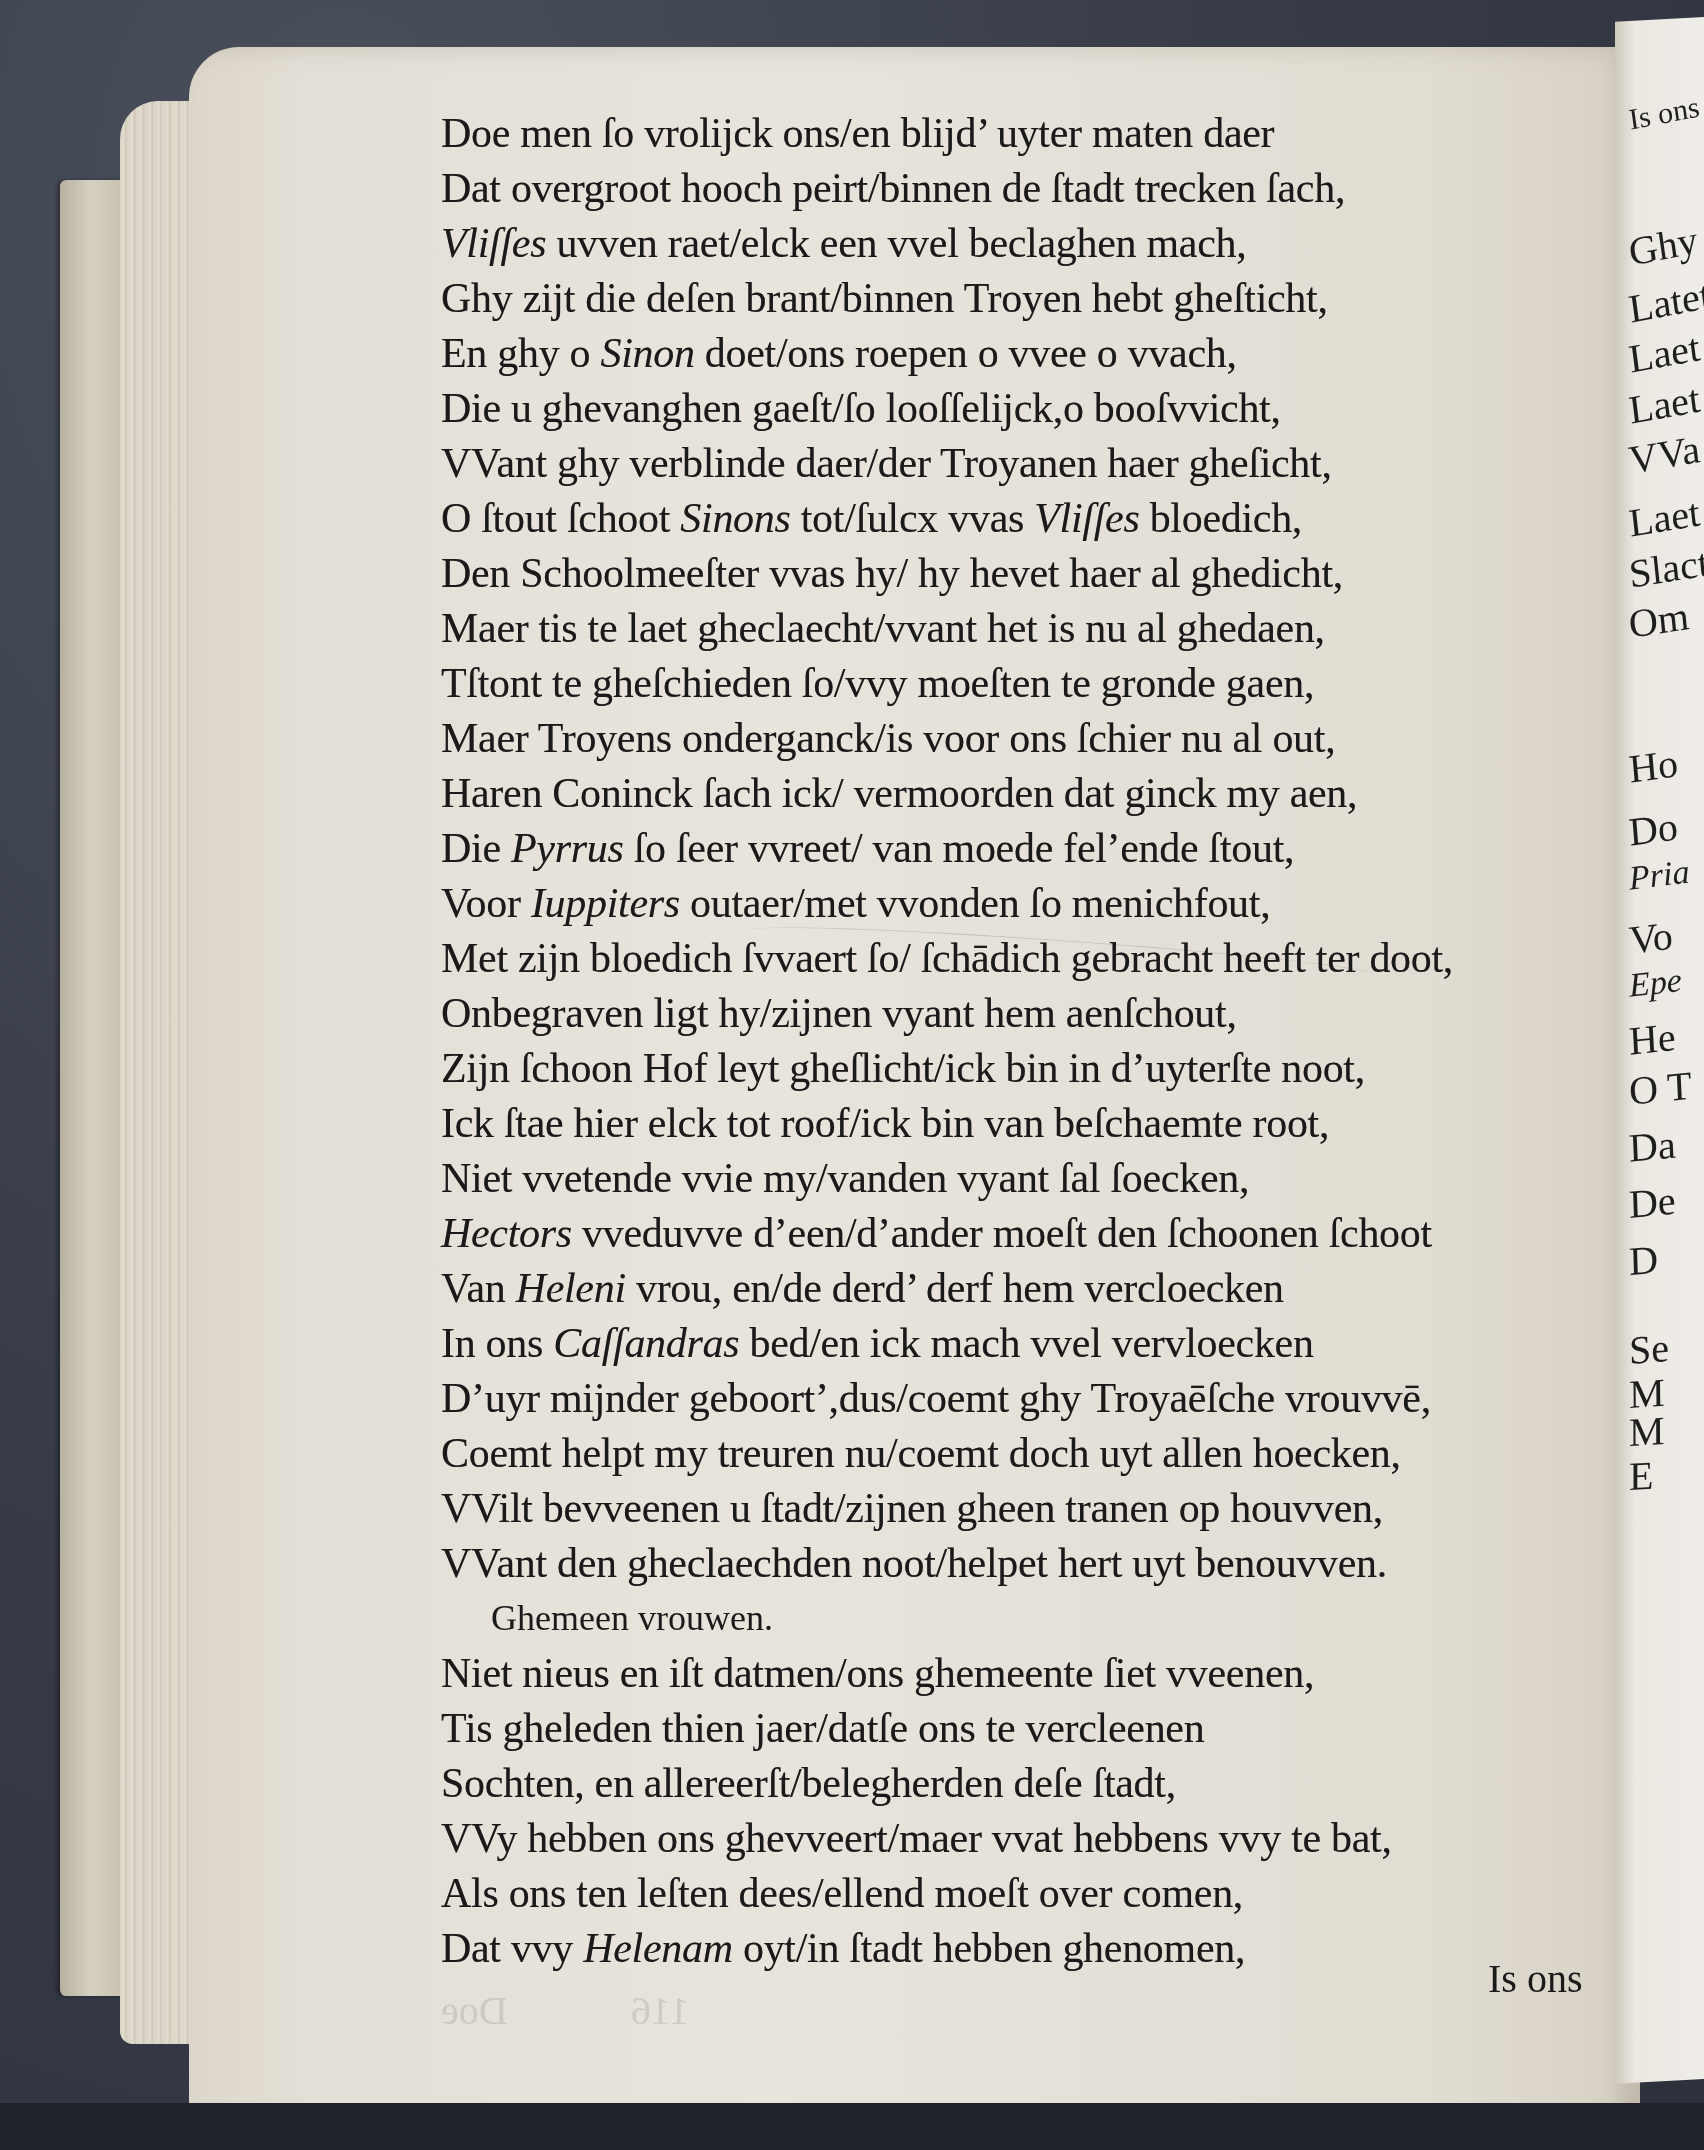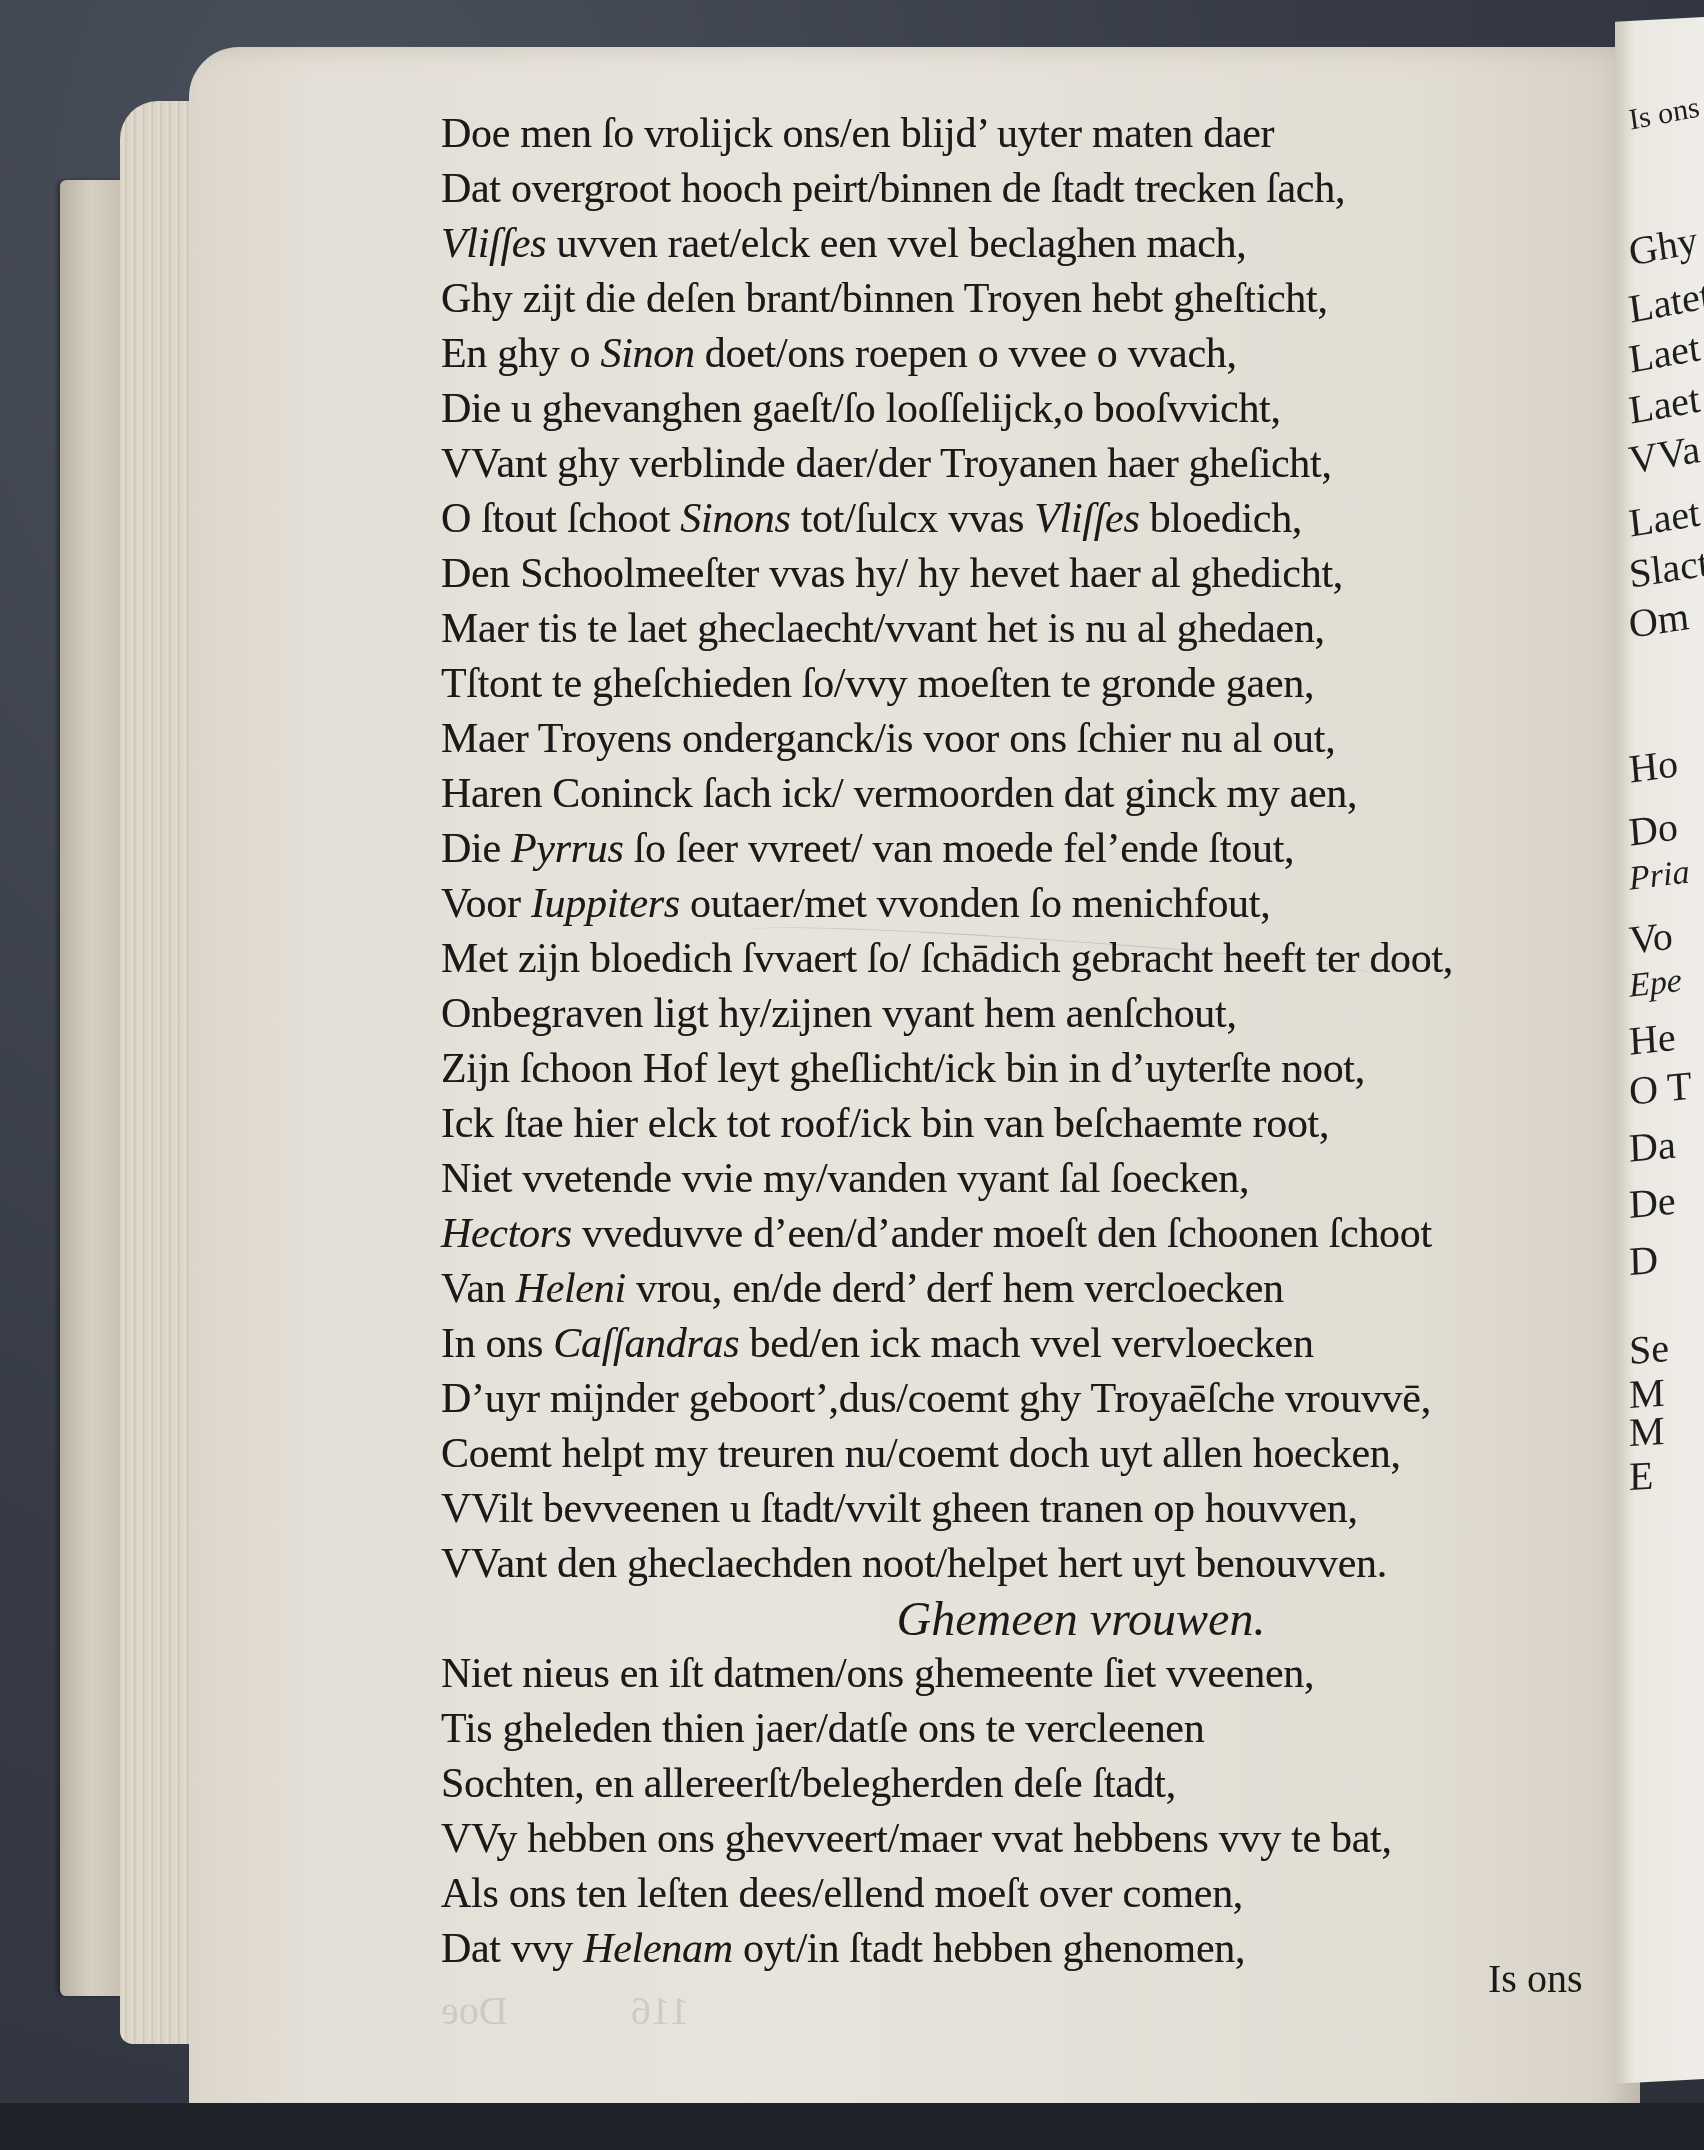--- a/index.html
+++ b/index.html
@@ -42,21 +42,21 @@
     position: absolute; left: 441px; top: 106px; width: 1230px;
     color: #1a1a1a;
   }
   .line {
     display: block; white-space: nowrap; font-size: 42px; line-height: 55px;
     letter-spacing: -0.3px;
     text-shadow: 0 0 0.6px rgba(0,0,0,0.4);
   }
   .line em { font-style: italic; text-align: right; }
   .speaker {
-    display: block; text-align: center; font-style: italic; font-size: 48px;
+    display: block; text-align: left; font-size: 36px;
     line-height: 55px; padding-left: 50px;
   }
   .catchword {
     position: absolute; left: 1488px; top: 1955px; font-size: 40px; color: #1a1a1a;
   }
   .bleed {
     position: absolute; font-size: 40px; color: rgba(80,80,80,0.16);
     transform: scaleX(-1);
   }
   .crease {
@@ -101,21 +101,21 @@
       <div class="line"><span>Met zijn bloedich ſvvaert ſo/ ſchādich gebracht heeft ter doot,</span></div>
       <div class="line"><span>Onbegraven ligt hy/zijnen vyant hem aenſchout,</span></div>
       <div class="line"><span>Zijn ſchoon Hof leyt gheſlicht/ick bin in d’uyterſte noot,</span></div>
       <div class="line"><span>Ick ſtae hier elck tot roof/ick bin van beſchaemte root,</span></div>
       <div class="line"><span>Niet vvetende vvie my/vanden vyant ſal ſoecken,</span></div>
       <div class="line"><em>Hectors</em><span> vveduvve d’een/d’ander moeſt den ſchoonen ſchoot</span></div>
       <div class="line"><span>Van </span><em>Heleni</em><span> vrou, en/de derd’ derf hem vercloecken</span></div>
       <div class="line"><span>In ons </span><em>Caſſandras</em><span> bed/en ick mach vvel vervloecken</span></div>
       <div class="line"><span>D’uyr mijnder geboort’,dus/coemt ghy Troyaēſche vrouvvē,</span></div>
       <div class="line"><span>Coemt helpt my treuren nu/coemt doch uyt allen hoecken,</span></div>
-      <div class="line"><span>VVilt bevveenen u ſtadt/vvilt gheen tranen op houvven,</span></div>
+      <div class="line"><span>VVilt bevveenen u ſtadt/zijnen gheen tranen op houvven,</span></div>
       <div class="line"><span>VVant den gheclaechden noot/helpet hert uyt benouvven.</span></div>
     </div>
   <div class="speaker">Ghemeen vrouwen.</div>
   <div id="block2">
       <div class="line"><span>Niet nieus en iſt datmen/ons ghemeente ſiet vveenen,</span></div>
       <div class="line"><span>Tis gheleden thien jaer/datſe ons te vercleenen</span></div>
       <div class="line"><span>Sochten, en allereerſt/belegherden deſe ſtadt,</span></div>
       <div class="line"><span>VVy hebben ons ghevveert/maer vvat hebbens vvy te bat,</span></div>
       <div class="line"><span>Als ons ten leſten dees/ellend moeſt over comen,</span></div>
       <div class="line"><span>Dat vvy </span><em>Helenam</em><span> oyt/in ſtadt hebben ghenomen,</span></div>

